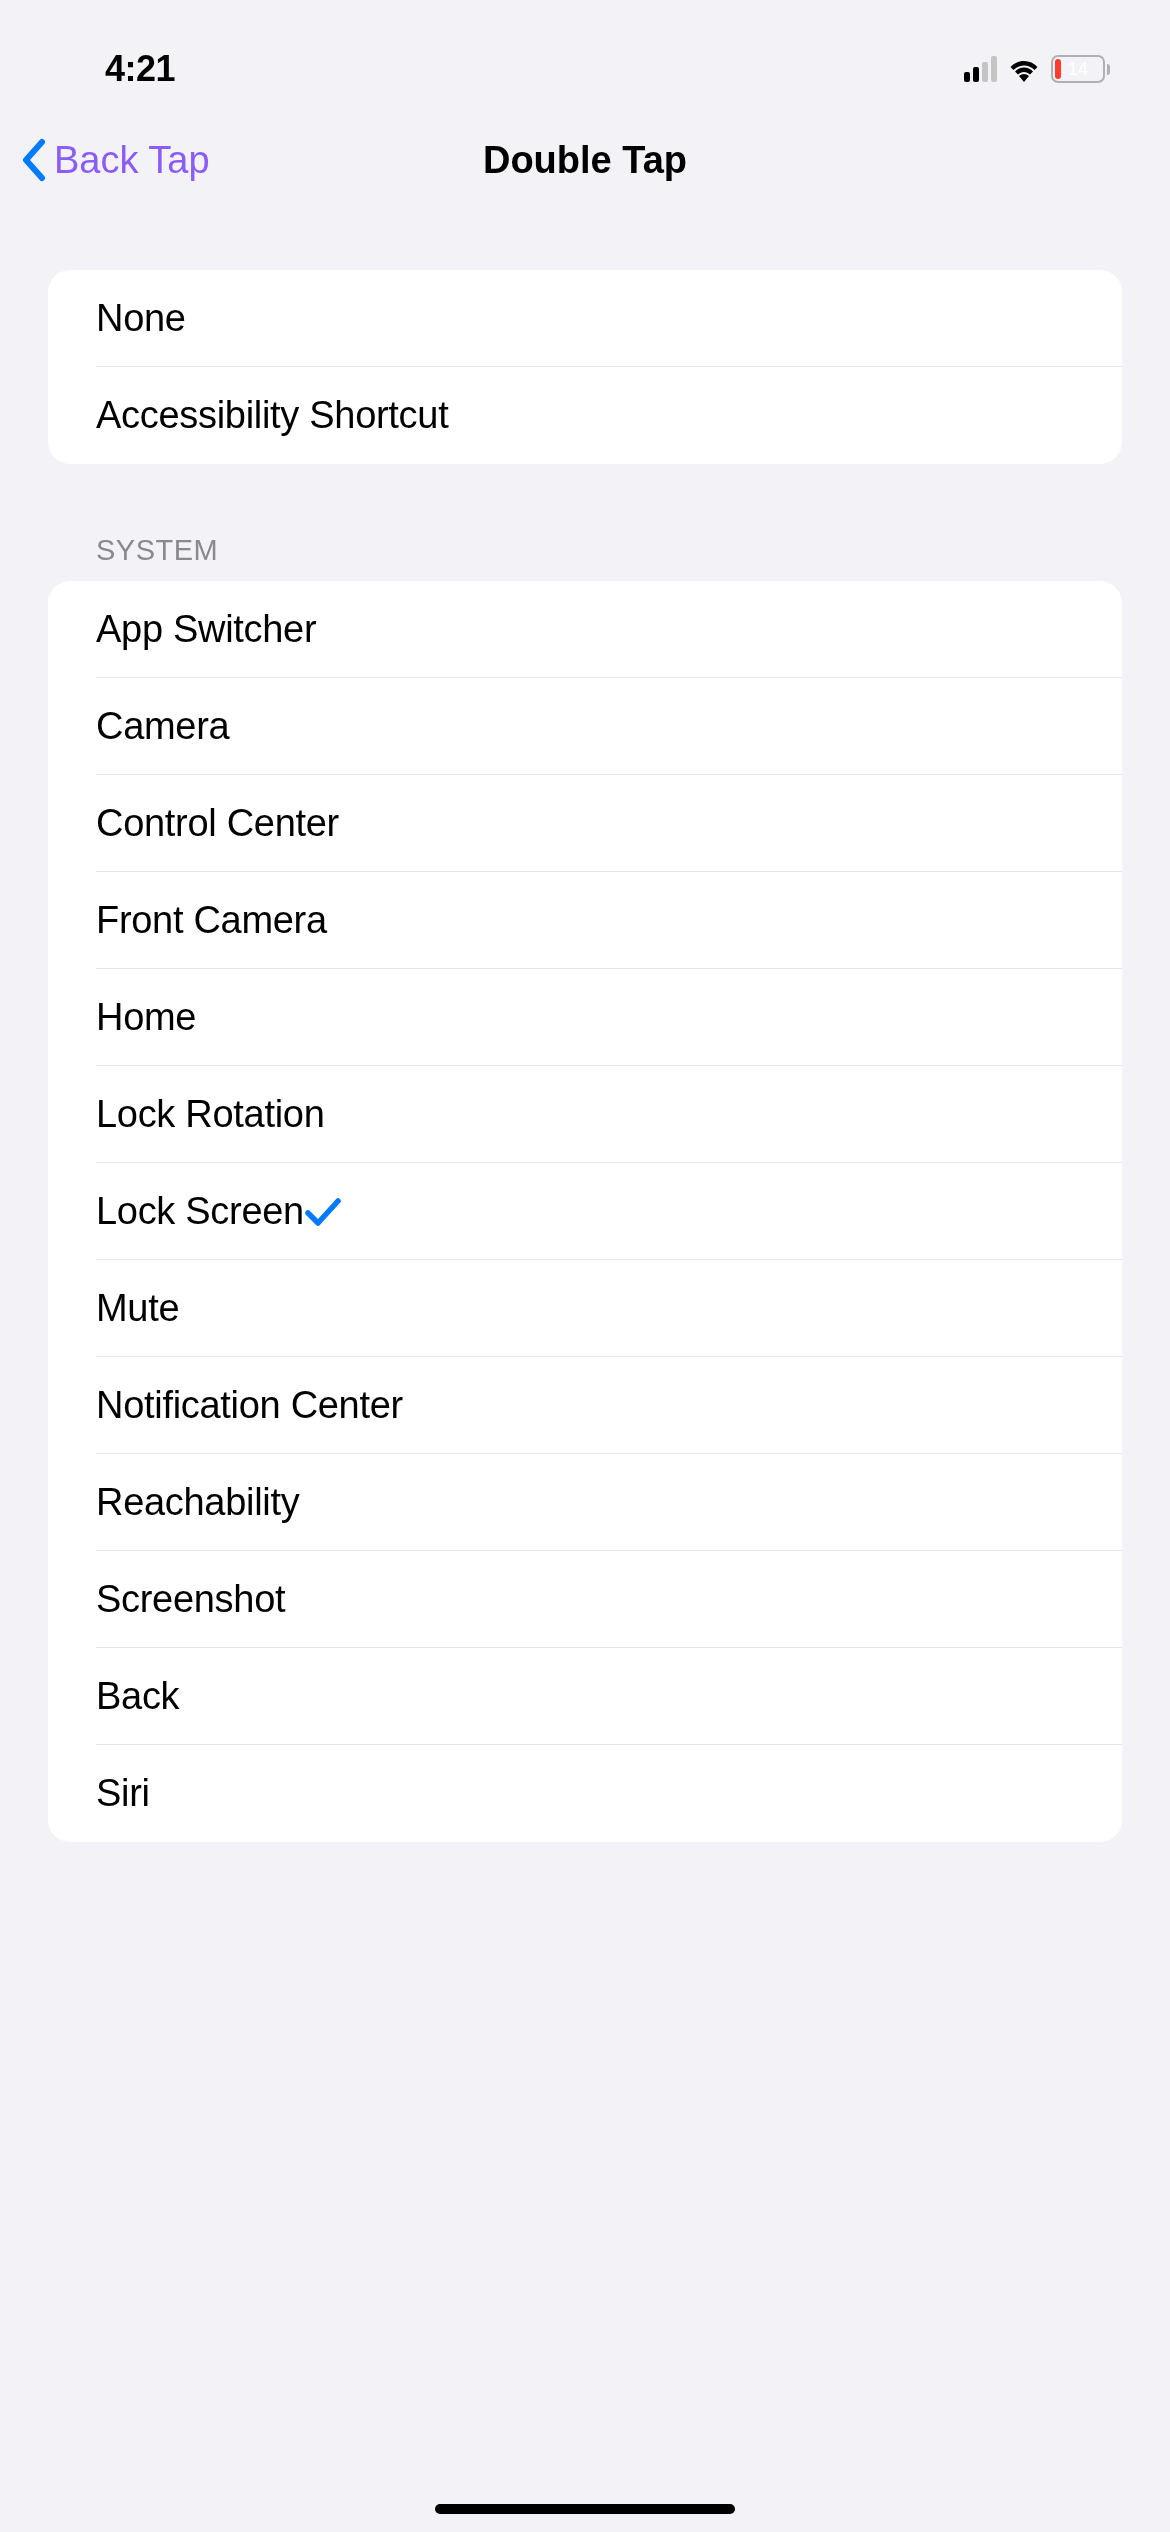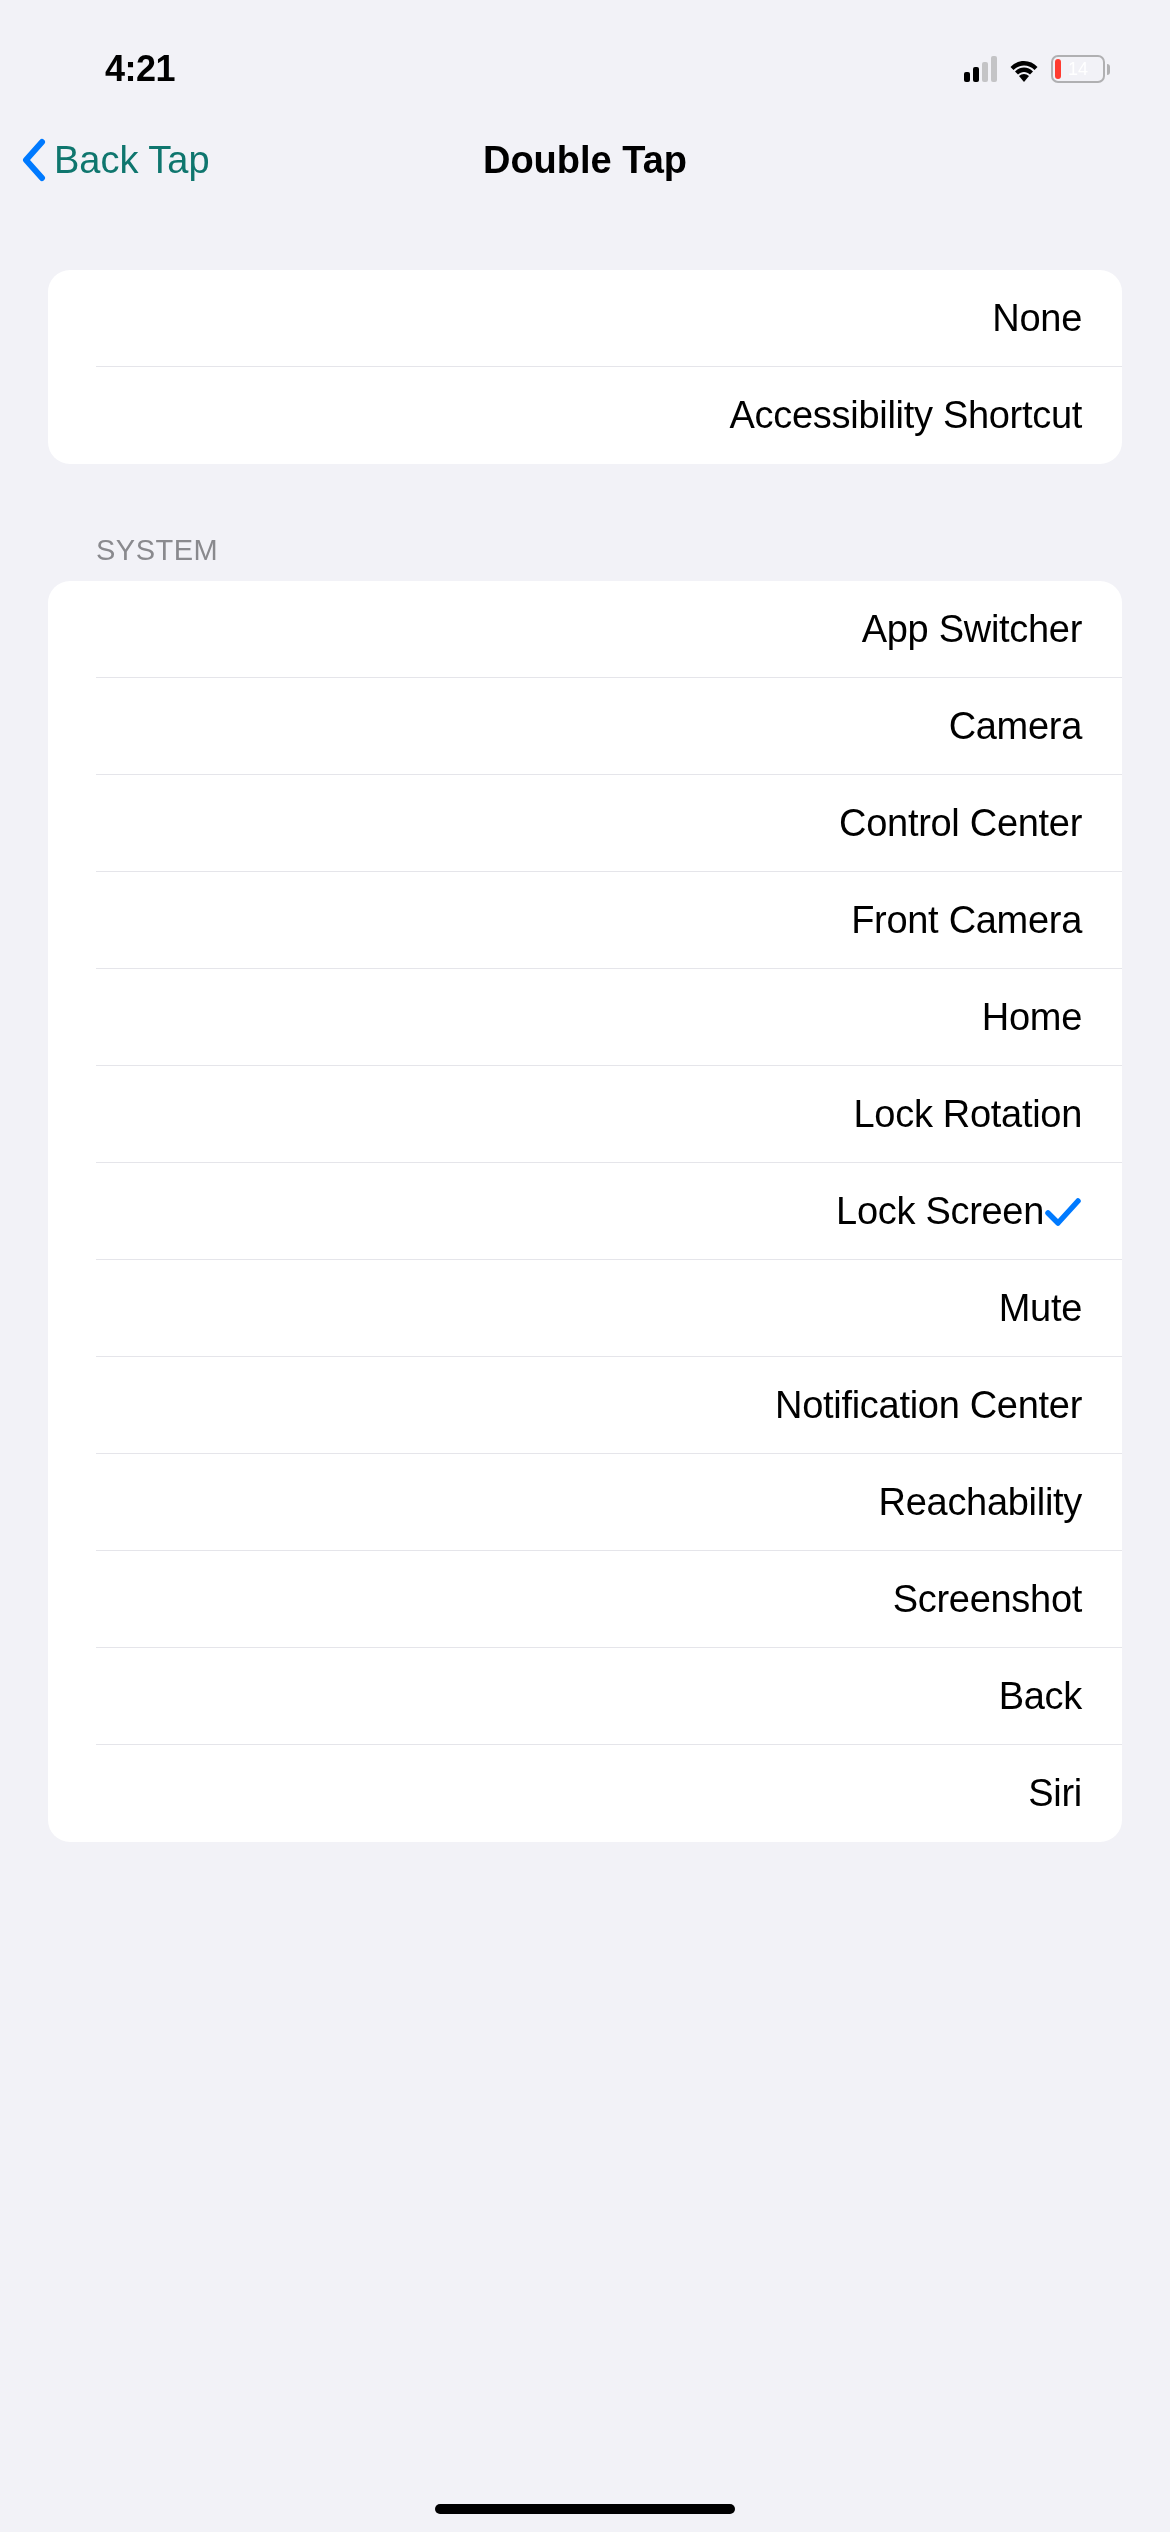--- a/index.html
+++ b/index.html
@@ -88,21 +88,21 @@
       display: flex;
       align-items: center;
       height: 100px;
       position: relative;
       padding: 0 20px;
     }
     .back-button {
       display: flex;
       align-items: center;
       gap: 6px;
-      color: #0f766e;
+      color: #8b5cf6;
       font-size: 38px;
       font-weight: 400;
     }
     .chevron-left {
       width: 28px;
       height: 44px;
     }
     .nav-title {
       position: absolute;
       left: 50%;
@@ -128,21 +128,21 @@
       font-size: 29px;
       font-weight: 400;
       color: #8a8a8e;
       letter-spacing: 0.5px;
       padding: 70px 0 14px 48px;
       text-transform: uppercase;
     }
     .row {
       display: flex;
       align-items: center;
-      justify-content: flex-end;
+      justify-content: flex-start;
       height: 97px;
       padding: 0 40px 0 48px;
       position: relative;
     }
     .row-label {
       font-size: 38px;
       font-weight: 400;
       color: #000;
       letter-spacing: -0.3px;
     }

